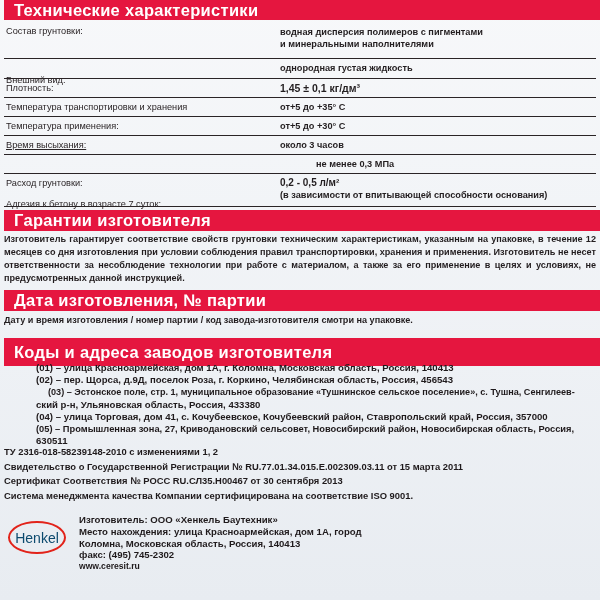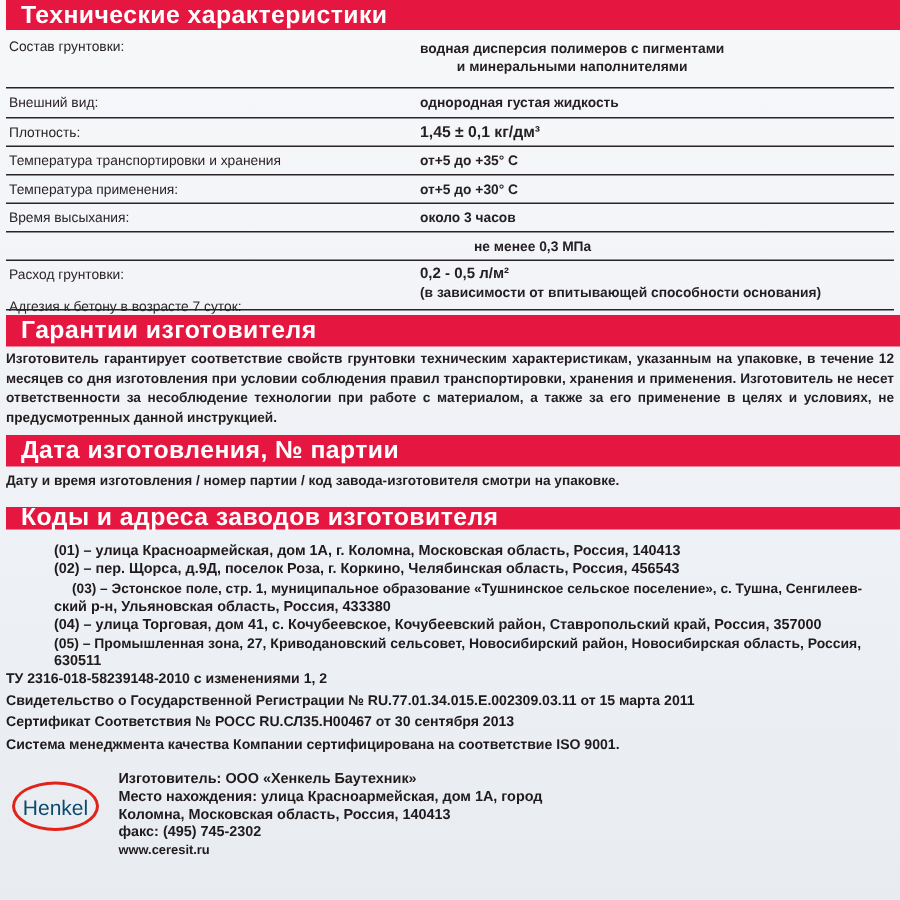--- a/index.html
+++ b/index.html
@@ -62,43 +62,43 @@
 
 <div class="page">
 
   <div class="banner" style="top:0;height:20px;">
     <span>Технические характеристики</span>
   </div>
 
   <div class="spec-table">
     <div class="spec-row" style="top:0;height:36px;">
       <span class="spec-label" style="top:4px;">Состав грунтовки:</span>
-      <span class="spec-value" style="top:4px;text-align:center;">
+      <span class="spec-value" style="top:4px;">
         <span class="sub">водная дисперсия полимеров с пигментами</span>
         <span class="sub">и минеральными наполнителями</span>
       </span>
     </div>
     <div class="spec-row" style="top:37px;height:19px;">
-      <span class="spec-label" style="top:4px;">Внешний вид:</span>
+      <span class="spec-label" style="top:16px;">Внешний вид:</span>
       <span class="spec-value" style="top:3px;text-align:right;">однородная густая жидкость</span>
     </div>
     <div class="spec-row" style="top:57px;height:18px;">
       <span class="spec-label" style="top:4px;">Плотность:</span>
       <span class="spec-value" style="top:3px;font-size:10.5px;">1,45 ± 0,1 кг/дм³</span>
     </div>
     <div class="spec-row" style="top:76px;height:18px;">
       <span class="spec-label" style="top:4px;">Температура транспортировки и хранения</span>
       <span class="spec-value" style="top:3px;">от+5 до +35° С</span>
     </div>
     <div class="spec-row" style="top:95px;height:18px;">
       <span class="spec-label" style="top:4px;">Температура применения:</span>
       <span class="spec-value" style="top:3px;">от+5 до +30° С</span>
     </div>
     <div class="spec-row" style="top:114px;height:18px;">
-      <span class="spec-label" style="top:4px;">Время высыхания:</span>
+      <span class="spec-label" style="top:4px;text-decoration:underline;">Время высыхания:</span>
       <span class="spec-value" style="top:3px;">около 3 часов</span>
     </div>
     <div class="spec-row" style="top:133px;height:18px;">
       <span class="spec-label" style="top:4px;margin-top:40px;">Адгезия к бетону в возрасте 7 суток:</span>
       <span class="spec-value" style="top:3px;padding-left:36px;">не менее 0,3 МПа</span>
     </div>
     <div class="spec-row" style="top:152px;height:32px;">
       <span class="spec-label" style="top:4px;">Расход грунтовки:</span>
       <span class="spec-value" style="top:3px;">
         <span class="sub" style="font-size:10px;">0,2 - 0,5 л/м²</span>
@@ -110,21 +110,21 @@
   <div class="banner" style="top:210px;height:21px;">
     <span>Гарантии изготовителя</span>
   </div>
   <div class="para" style="top:233px;">Изготовитель гарантирует соответствие свойств грунтовки техническим характеристикам, указанным на упаковке, в течение 12 месяцев со дня изготовления при условии соблюдения правил транспортировки, хранения и применения. Изготовитель не несет ответственности за несоблюдение технологии при работе с материалом, а также за его применение в целях и условиях, не предусмотренных данной инструкцией.</div>
 
   <div class="banner" style="top:290px;height:21px;">
     <span>Дата изготовления, № партии</span>
   </div>
   <div class="para" style="top:314px;text-align:left;">Дату и время изготовления / номер партии / код завода-изготовителя смотри на упаковке.</div>
 
-  <div class="banner" style="top:338px;height:15px;">
+  <div class="banner" style="top:338px;height:28px;">
     <span>Коды и адреса заводов изготовителя</span>
   </div>
   <div class="addr" style="top:362px;">
     <div>(01) – улица Красноармейская, дом 1А, г. Коломна, Московская область, Россия, 140413</div>
     <div>(02) – пер. Щорса, д.9Д, поселок Роза, г. Коркино, Челябинская область, Россия, 456543</div>
     <div style="font-size:9.1px;padding-left:12px;">(03) – Эстонское поле, стр. 1, муниципальное образование «Тушнинское сельское поселение», с. Тушна, Сенгилеев-</div>
     <div>ский р-н, Ульяновская область, Россия, 433380</div>
     <div>(04) – улица Торговая, дом 41, с. Кочубеевское, Кочубеевский район, Ставропольский край, Россия, 357000</div>
     <div style="font-size:9.3px;">(05) – Промышленная зона, 27, Криводановский сельсовет, Новосибирский район, Новосибирская область, Россия,</div>
     <div>630511</div>

